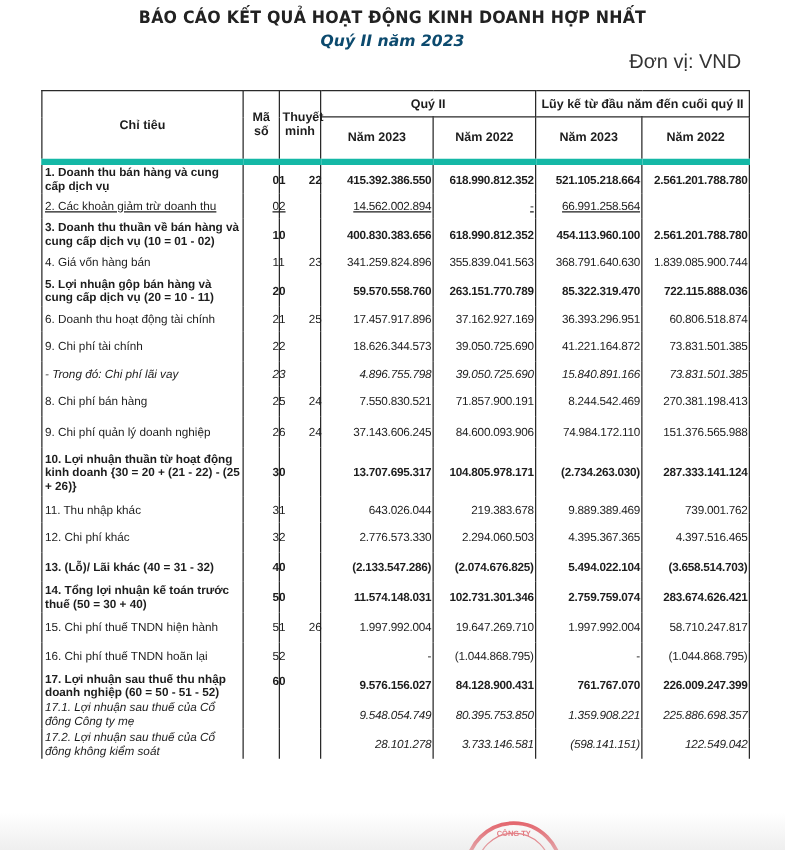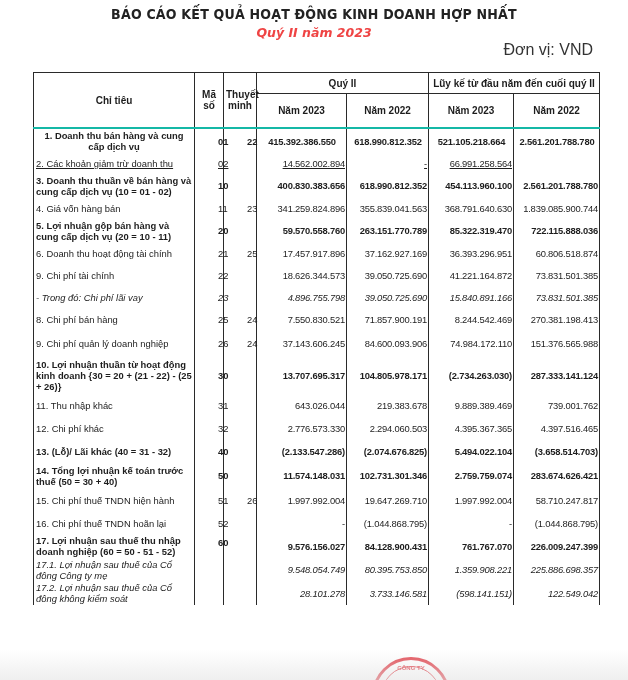--- a/index.html
+++ b/index.html
@@ -8,21 +8,21 @@
       background: #ffffff; color: #1b1b1b;
       font-family: "Liberation Sans", "DejaVu Sans", sans-serif;
     }
     .title {
       position: absolute; top: 6px; left: 0; width: 628px; text-align: center;
       font-size: 13.6px; font-weight: bold; letter-spacing: 0.2px; color: #222;
       font-family: "DejaVu Sans", sans-serif; transform: scaleX(0.93);
     }
     .subtitle {
       position: absolute; top: 25px; left: 0; width: 628px; text-align: center;
-      font-size: 12.5px; font-weight: bold; font-style: italic; color: #ef4444;
+      font-size: 12.5px; font-weight: bold; font-style: italic; color: #0c4a6e;
       font-family: "DejaVu Sans", sans-serif;
     }
     .unit {
       position: absolute; top: 41px; right: 35px; font-size: 16px; color: #333;
       font-family: Liberation Sans, sans-serif;
     }
     table.report {
       position: absolute; top: 72px; left: 33px; width: 566px;
       border-collapse: collapse; table-layout: fixed;
       font-family: "Liberation Sans", sans-serif; font-size: 9.4px;
@@ -32,21 +32,21 @@
       border-left: 1px solid #2a2a2a; border-right: 1px solid #2a2a2a;
       padding: 0 2px; vertical-align: middle; line-height: 11px;
     }
     table.report thead th {
       border: 1px solid #2a2a2a; font-weight: bold; text-align: center;
       font-size: 10px; transform-origin: center;
     }
     table.report thead tr.h1 th { height: 20px; }
     table.report thead tr.h2 th { height: 33px; }
     table.report thead th.span2 { height: 55px; }
-    table.report tbody tr:first-child td { border-top: 2px solid #14b8a6; text-align: center; }
+    table.report tbody tr:first-child td { border-top: 5px solid #14b8a6; }
     table.report tbody td.label { text-align: left; padding-left: 2px; }
     table.report tbody td.code, table.report tbody td.note { text-align: center; padding-left: 23px; }
     table.report tbody td.num { text-align: right; padding-right: 1px; letter-spacing: -0.2px; }
     tr.bold td { font-weight: bold; }
     tr.bold td.label { font-weight: bold; }
     tr.italic td { font-style: italic; }
     td.code.topalign { vertical-align: top; padding-top: 3px; }
     .stamp {
       position: absolute; left: 372px; top: 657px; width: 78px; height: 78px;
       border: 3px solid #e0343f; border-radius: 50%; box-sizing: border-box;

